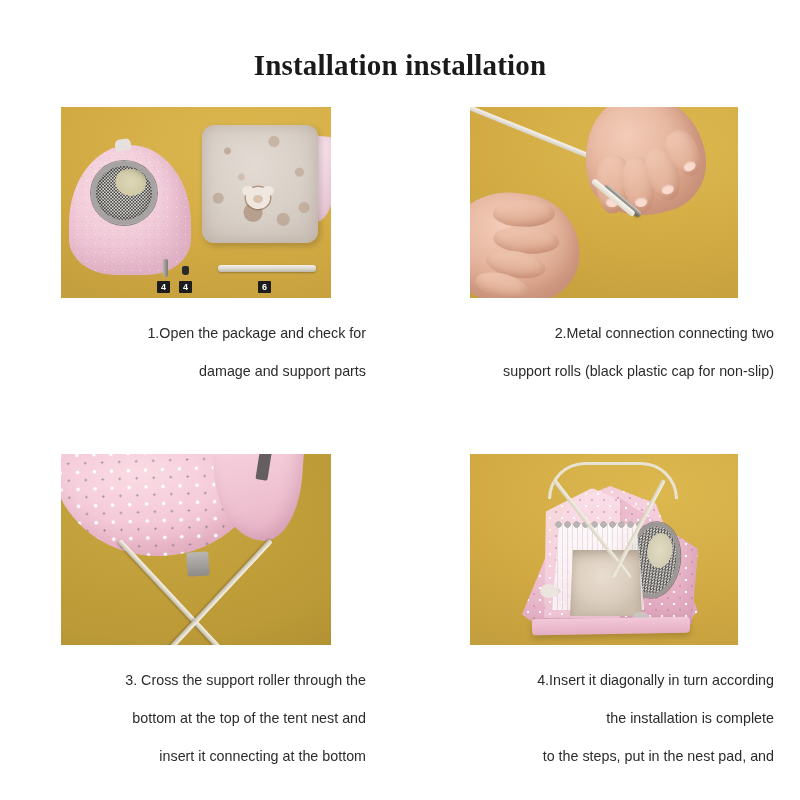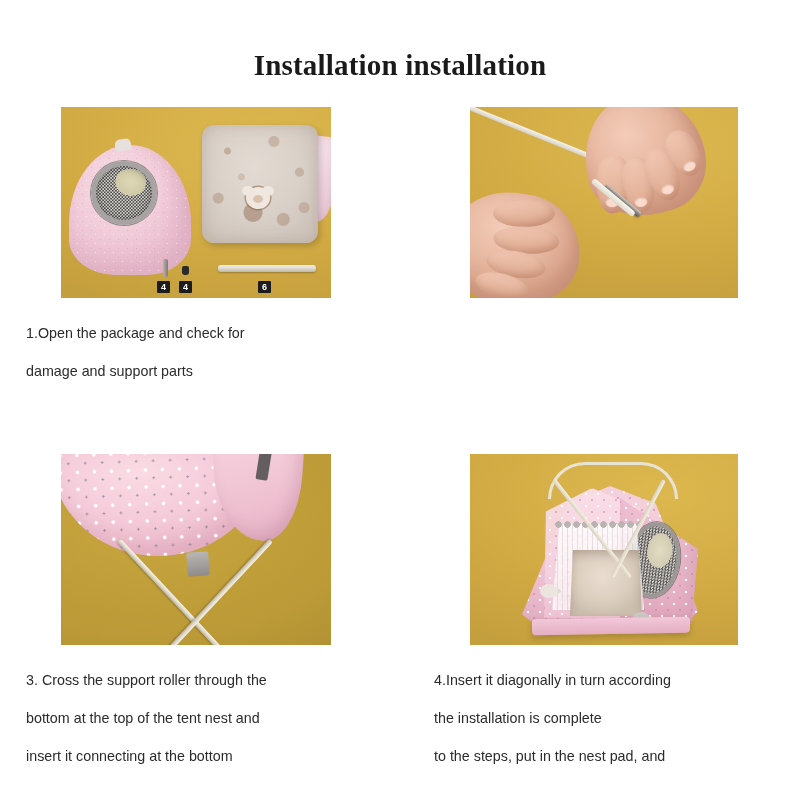--- a/index.html
+++ b/index.html
@@ -48,21 +48,21 @@
     width: 270px;
     height: 191px;
     margin: 0 auto;
     overflow: hidden;
     background: #d4b24c;
   }
   .step.c1 .photo { width: 268px; }
 
   .caption {
     margin-top: 16px;
-    text-align: left;
+    text-align: right;
     font-size: 14.3px;
     color: #2b2b2b;
     line-height: 38px;
   }
   .caption .ln { display: block; white-space: nowrap; }
 
   
   .bg-yellow {
     position: absolute; inset: 0;
     background:
@@ -506,20 +506,24 @@
 
       <div class="p2-metal"></div>
       <div class="p2-white-rod"></div>
 
       <div class="hand lower">
         <div class="finger f1"></div>
         <div class="finger f2"></div>
         <div class="finger f3"></div>
         <div class="finger f4"></div>
       </div>
+    </div>
+    <div class="caption">
+      <span class="ln">2.Metal connection connecting two</span>
+      <span class="ln">support rolls (black plastic cap for non-slip)</span>
     </div>
   </div>
 
   <div class="step c0 r1">
     <div class="photo">
       <div class="bg-yellow deep"></div>
       <div class="p3-fabric"></div>
       <div class="p3-fabric-r"></div>
       <div class="p3-shadowtab"></div>
       <div class="rodline p3-r1"></div>

